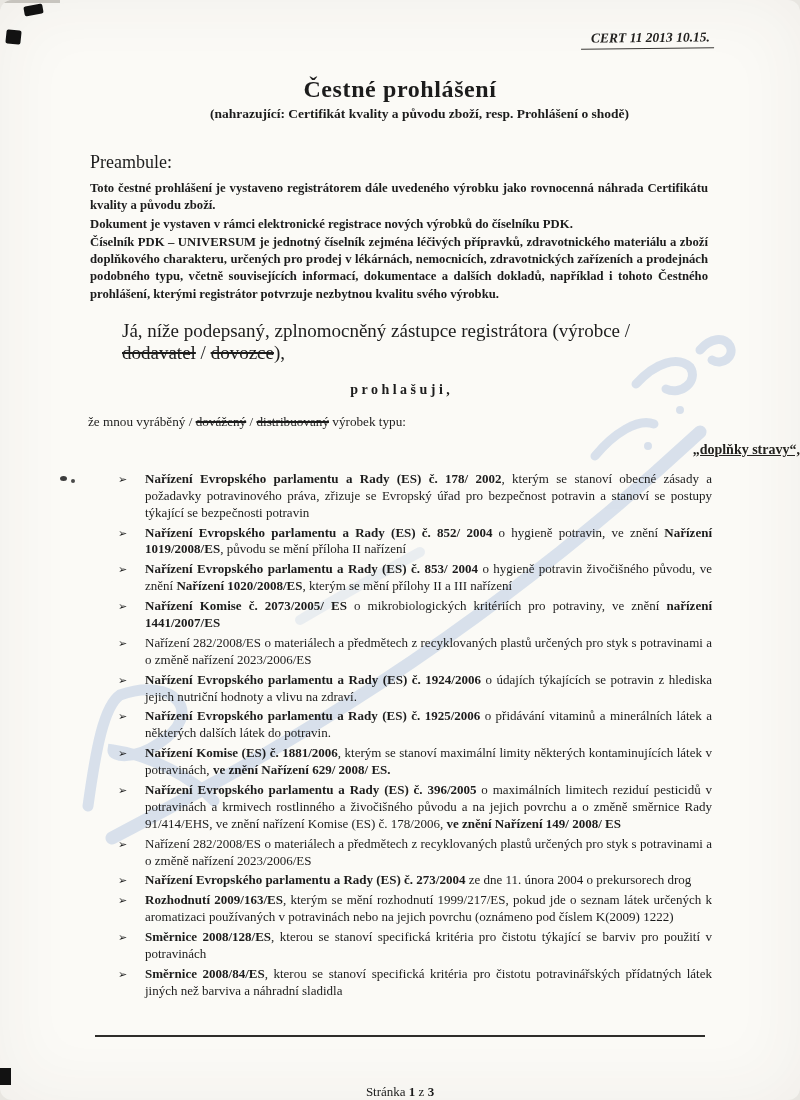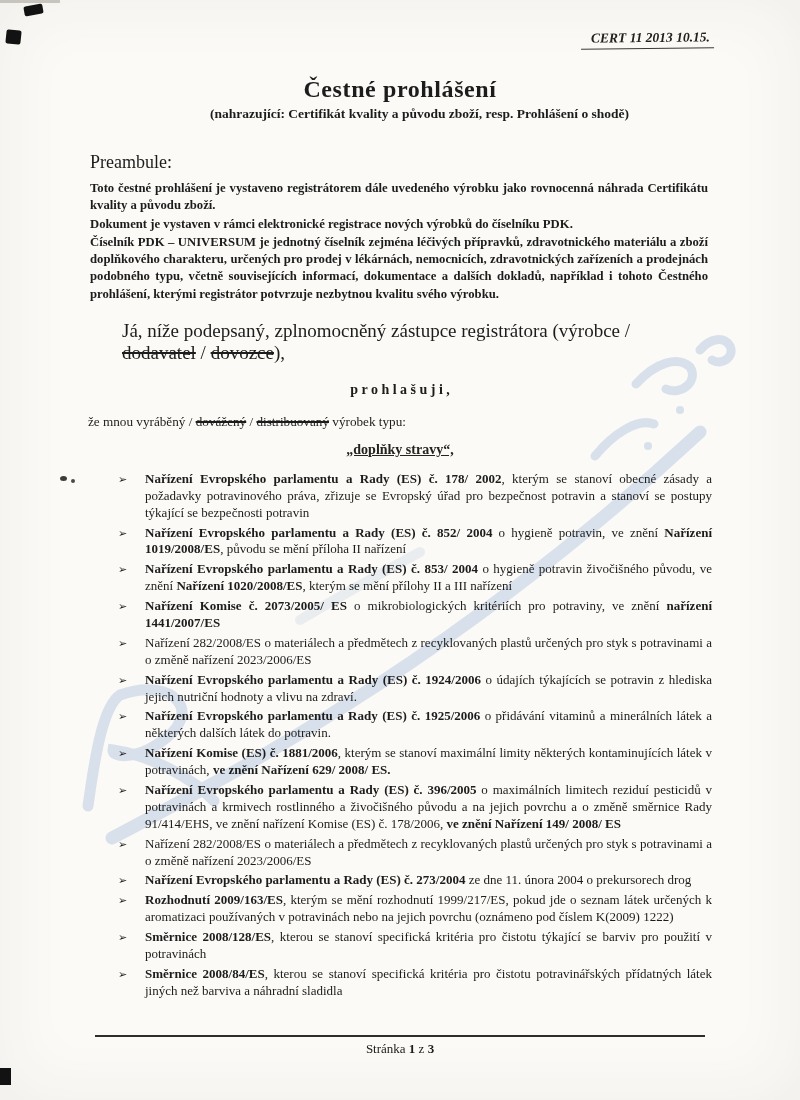--- a/index.html
+++ b/index.html
@@ -8,20 +8,21 @@
     background: #e8e6e1;
     font-family: "Liberation Serif", "DejaVu Serif", serif;
   }
   .page {
     position: relative;
     width: 800px; height: 1100px;
     background: #fbfaf6;
     overflow: hidden;
     color: #1c1c1c;
     box-shadow: inset 0 0 70px rgba(60,55,45,0.06);
+    border-radius: 12px;
   }
   .watermark {
     position: absolute; left: 0; top: 0;
     pointer-events: none; z-index: 0;
   }
   .content { position: relative; z-index: 1; }
 
   .header-note {
     position: absolute; top: 30px; right: 86px;
     font-size: 13.5px; font-style: italic; font-weight: bold;
@@ -62,21 +63,21 @@
     margin: 18px 0 16px 0;
     text-align: center;
     font-size: 14px; font-weight: bold;
   }
   .product-line {
     margin: 0 92px 12px 88px;
     font-size: 13.2px;
   }
   .product-type {
     margin: 0 0 13px 0;
-    text-align: center;
+    text-align: right;
     font-size: 14px; font-weight: bold;
     text-decoration: underline;
     color: #24231f;
   }
   .identified {
     margin: 0 92px 11px 75px;
     font-size: 13.2px;
   }
 
   ul.requirements {
@@ -98,21 +99,21 @@
   }
   .seg-b { font-weight: bold; margin-top: 32px; }
   .seg-s { text-decoration: line-through; text-decoration-thickness: 1.5px; }
 
   .footer-rule {
     position: absolute; left: 95px; right: 95px; top: 1035px;
     border-top: 2px solid #2e2d2a;
     z-index: 1;
   }
   .footer {
-    position: absolute; left: 0; right: 0; top: 1041px;
+    position: absolute; left: 0; right: 0; top: 1084px;
     text-align: center;
     font-size: 13px;
     z-index: 1;
   }
 
   .scan-mark { position: absolute; background: #121212; z-index: 3; }
   .mark-a { left: 24px; top: 5px;  width: 19px; height: 10px; transform: rotate(-10deg); border-radius: 2px; }
   .mark-b { left: 6px;  top: 30px; width: 15px; height: 14px; transform: rotate(6deg); border-radius: 2px; }
   .mark-c { left: 60px; top: 476px; width: 7px; height: 5px; border-radius: 50%; background: #3c3c3c; }
   .mark-d { left: 71px; top: 479px; width: 4px; height: 4px; border-radius: 50%; background: #4a4a4a; }

